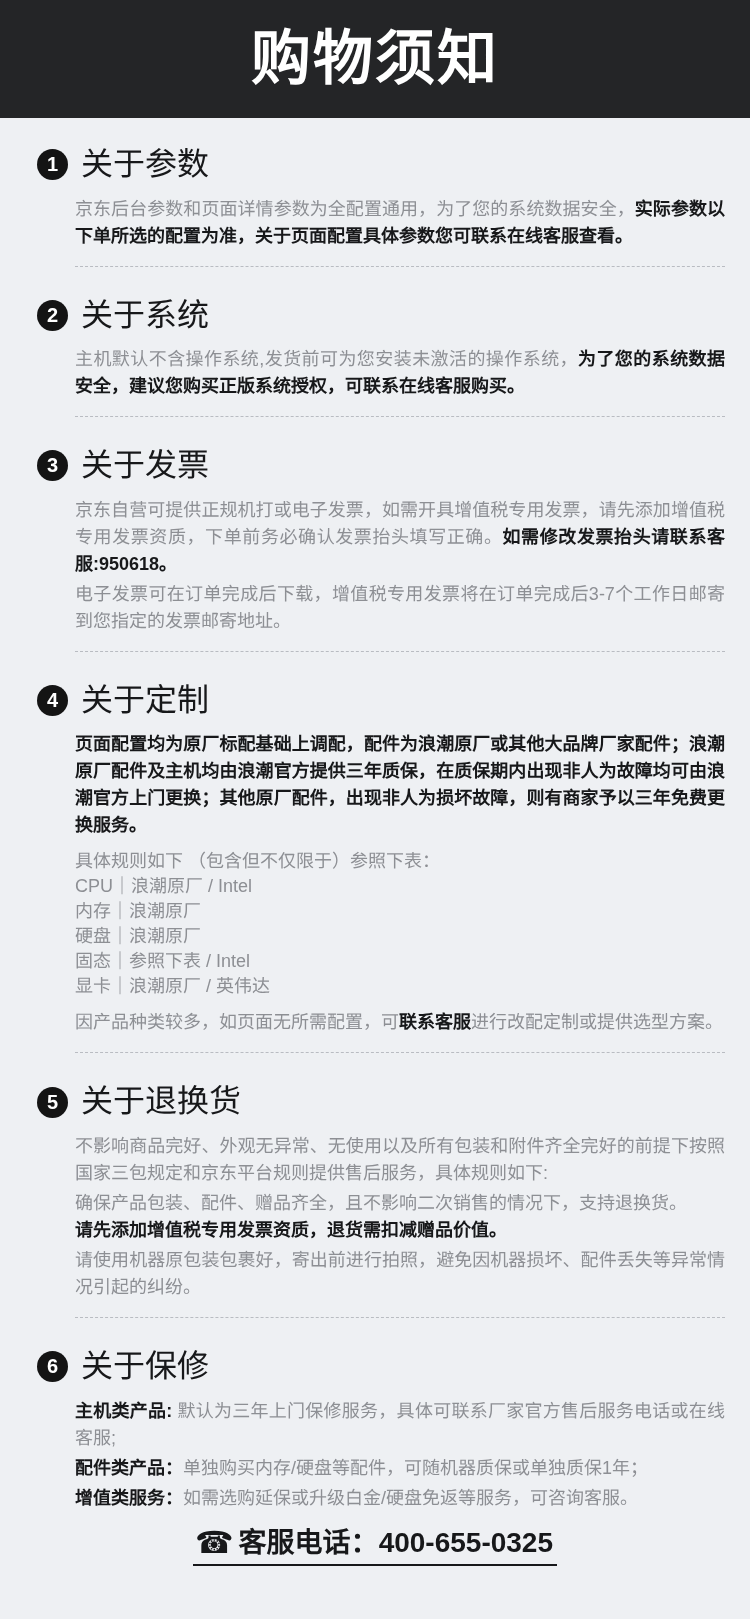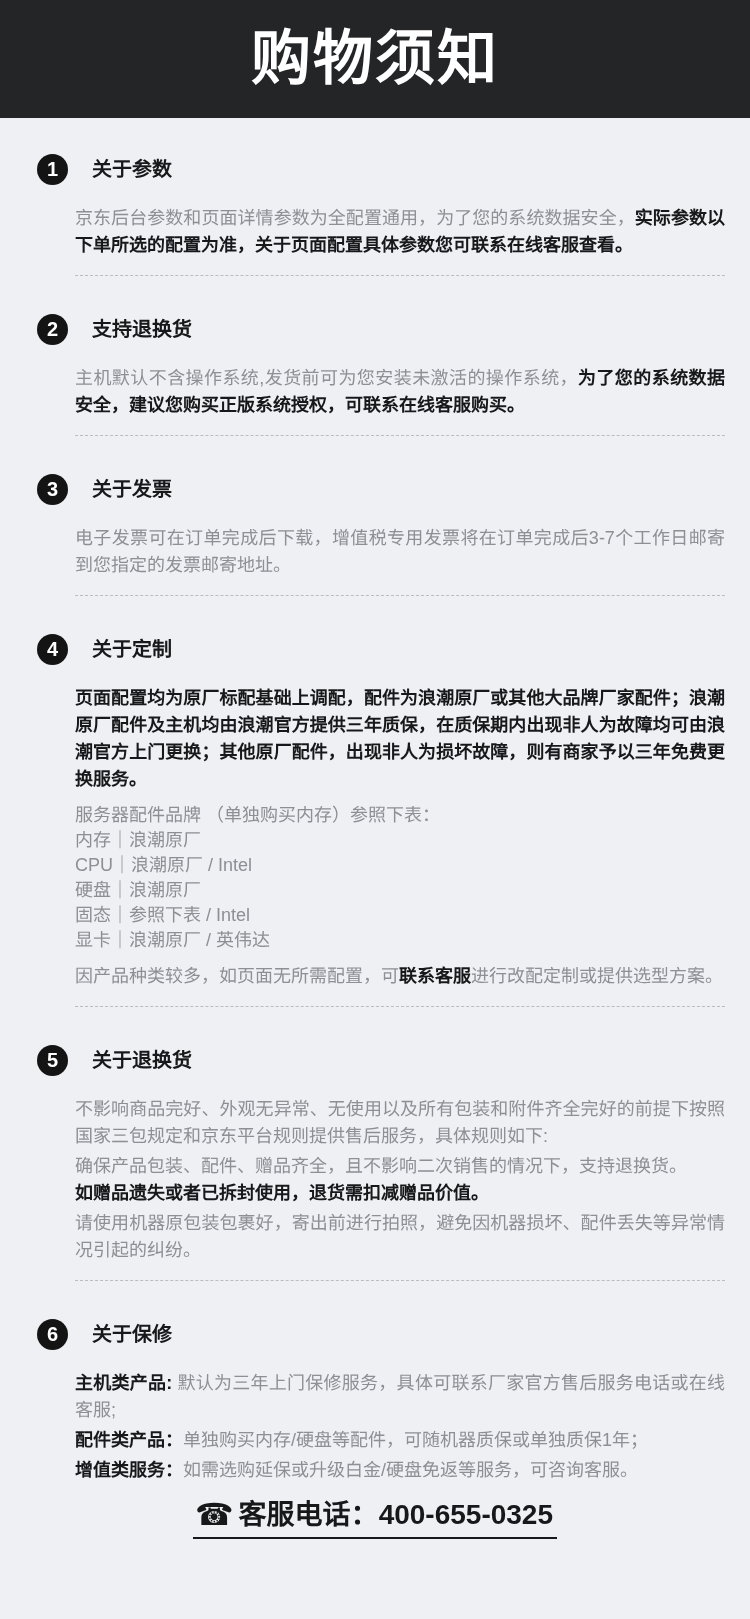--- a/index.html
+++ b/index.html
@@ -56,23 +56,23 @@
     background:var(--badge-bg);
     color:#ffffff;
     font-size:20px;
     font-weight:700;
     display:flex;
     align-items:center;
     justify-content:center;
     flex:0 0 31px;
   }
   .sec-title{
-    margin:15px;
-    font-size:20px;
-    font-weight:700;
+    margin:4px;
+    font-size:32px;
+    font-weight:400;
     color:var(--text-dark);
     line-height:1.05;
   }
   .para{
     margin:10px 0 0 38px;
     font-size:18px;
     line-height:27px;
     text-align:justify;
   }
   .para + .para{margin-top:3px;}
@@ -123,57 +123,58 @@
         <div class="sec-head">
           <span class="badge">1</span>
           <h2 class="sec-title">关于参数</h2>
         </div>
         <p class="para"><span class="g">京东后台参数和页面详情参数为全配置通用，为了您的系统数据安全，</span><span class="b">实际参数以下单所选的配置为准，关于页面配置具体参数您可联系在线客服查看。</span></p>
         <div class="divider"></div>
       </section>
       <section class="sec">
         <div class="sec-head">
           <span class="badge">2</span>
-          <h2 class="sec-title">支持退换货</h2>
+          <h2 class="sec-title">关于系统</h2>
         </div>
         <p class="para"><span class="g">主机默认不含操作系统,发货前可为您安装未激活的操作系统，</span><span class="b">为了您的系统数据安全，建议您购买正版系统授权，可联系在线客服购买。</span></p>
         <div class="divider"></div>
       </section>
       <section class="sec">
         <div class="sec-head">
           <span class="badge">3</span>
           <h2 class="sec-title">关于发票</h2>
         </div>
+        <p class="para"><span class="g">京东自营可提供正规机打或电子发票，如需开具增值税专用发票，请先添加增值税专用发票资质，下单前务必确认发票抬头填写正确。</span><span class="b">如需修改发票抬头请联系客服:950618。</span></p>
         <p class="para"><span class="g">电子发票可在订单完成后下载，增值税专用发票将在订单完成后3-7个工作日邮寄到您指定的发票邮寄地址。</span></p>
         <div class="divider"></div>
       </section>
       <section class="sec">
         <div class="sec-head">
           <span class="badge">4</span>
           <h2 class="sec-title">关于定制</h2>
         </div>
         <p class="para"><span class="b">页面配置均为原厂标配基础上调配，配件为浪潮原厂或其他大品牌厂家配件；浪潮原厂配件及主机均由浪潮官方提供三年质保，在质保期内出现非人为故障均可由浪潮官方上门更换；其他原厂配件，出现非人为损坏故障，则有商家予以三年免费更换服务。</span></p>
         <div class="list">
-          <div class="list-line">服务器配件品牌 （单独购买内存）参照下表：</div>
+          <div class="list-line">具体规则如下 （包含但不仅限于）参照下表：</div>
+          <div class="list-line">CPU｜浪潮原厂 / Intel</div>
           <div class="list-line">内存｜浪潮原厂</div>
-          <div class="list-line">CPU｜浪潮原厂 / Intel</div>
           <div class="list-line">硬盘｜浪潮原厂</div>
           <div class="list-line">固态｜参照下表 / Intel</div>
           <div class="list-line">显卡｜浪潮原厂 / 英伟达</div>
         </div>
         <p class="para"><span class="g">因产品种类较多，如页面无所需配置，可</span><span class="b">联系客服</span><span class="g">进行改配定制或提供选型方案。</span></p>
         <div class="divider"></div>
       </section>
       <section class="sec">
         <div class="sec-head">
           <span class="badge">5</span>
           <h2 class="sec-title">关于退换货</h2>
         </div>
         <p class="para"><span class="g">不影响商品完好、外观无异常、无使用以及所有包装和附件齐全完好的前提下按照国家三包规定和京东平台规则提供售后服务，具体规则如下:</span></p>
-        <p class="para"><span class="g">确保产品包装、配件、赠品齐全，且不影响二次销售的情况下，支持退换货。</span><br><span class="b">如赠品遗失或者已拆封使用，退货需扣减赠品价值。</span></p>
+        <p class="para"><span class="g">确保产品包装、配件、赠品齐全，且不影响二次销售的情况下，支持退换货。</span><br><span class="b">请先添加增值税专用发票资质，退货需扣减赠品价值。</span></p>
         <p class="para"><span class="g">请使用机器原包装包裹好，寄出前进行拍照，避免因机器损坏、配件丢失等异常情况引起的纠纷。</span></p>
         <div class="divider"></div>
       </section>
       <section class="sec">
         <div class="sec-head">
           <span class="badge">6</span>
           <h2 class="sec-title">关于保修</h2>
         </div>
         <p class="para"><span class="b">主机类产品:</span><span class="g"> 默认为三年上门保修服务，具体可联系厂家官方售后服务电话或在线客服;</span></p>
         <p class="para"><span class="b">配件类产品：</span><span class="g">单独购买内存/硬盘等配件，可随机器质保或单独质保1年；</span></p>

